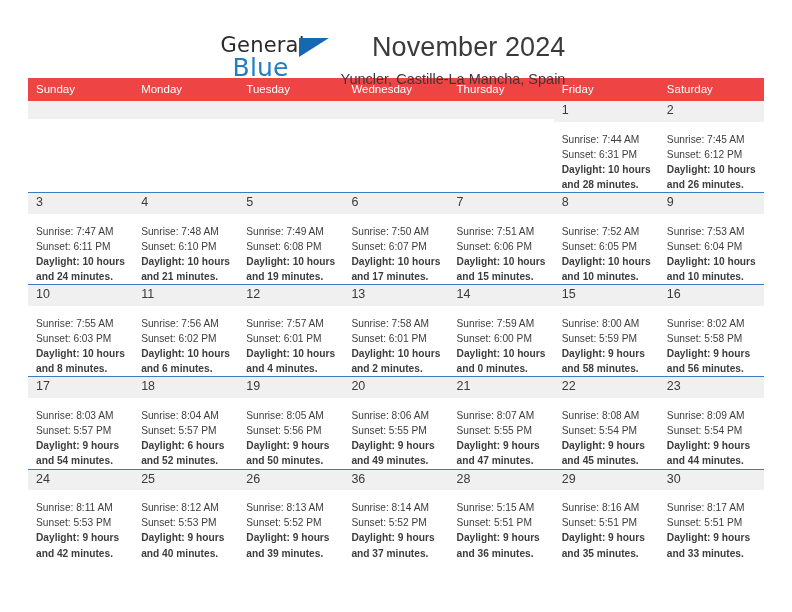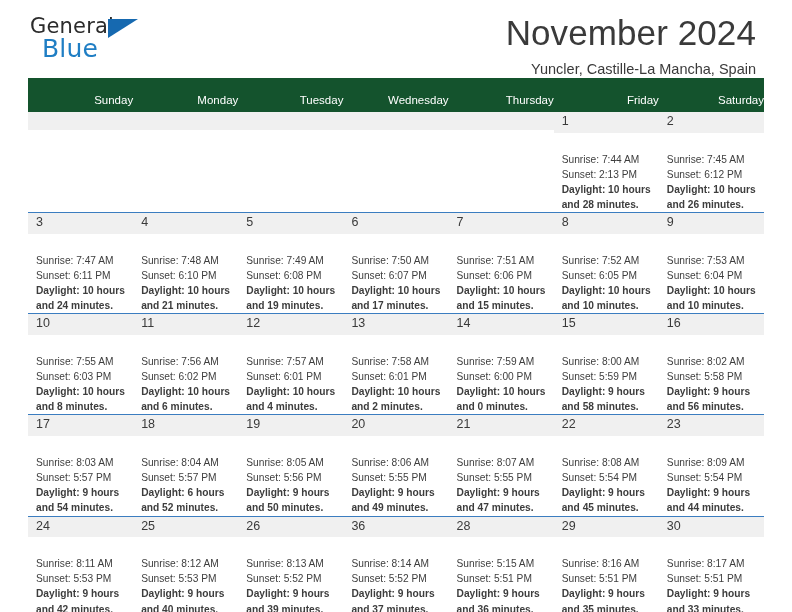--- a/index.html
+++ b/index.html
@@ -18,22 +18,22 @@
     position: relative;
     width: 792px;
     height: 612px;
     box-sizing: border-box;
   }
 
   
   .header {
     display: flex;
     align-items: flex-start;
-    justify-content: space-between;
-    padding: 14px 36px 0 30px;
+    justify-content: center;
+    padding: 33px 36px 0 30px;
     height: 72px;
     box-sizing: border-box;
   }
   .logo {
     position: relative;
     width: 120px;
     height: 48px;
     line-height: 1;
     user-select: none;
   }
@@ -62,21 +62,21 @@
     width: 0;
     height: 0;
     border-left: 30px solid #1669b0;
     border-bottom: 19px solid transparent;
   }
   .titles {
     text-align: right;
     padding-top: 0;
   }
   .cal-title {
-    font-size: 35px;
+    font-size: 27px;
     color: #3a3a3a;
     font-weight: normal;
     margin: 0;
     line-height: 1.1;
     letter-spacing: 0.1px;
   }
   .cal-subtitle {
     font-size: 14.5px;
     color: #3a3a3a;
     margin: 9px 0 12px 0;
@@ -84,26 +84,26 @@
   }
 
   
   .calendar {
     margin: 6px 28px 0 28px;
     width: 736px;
     border-collapse: collapse;
     table-layout: fixed;
   }
   .calendar th {
-    background: #14532d;
+    background: #ef4444;
     color: #ffffff;
     font-size: 11.5px;
     font-weight: normal;
-    text-align: right;
-    padding: 16px 0 6px 8px;
+    text-align: left;
+    padding: 5px 0 6px 8px;
     height: 20px;
     box-sizing: border-box;
     border: none;
   }
   .calendar td {
     vertical-align: top;
     padding: 0;
     height: 89px;
     border-top: 1.4px solid #3b7dc0;
     background: #ffffff;
@@ -117,21 +117,21 @@
     color: #3a3a3a;
     padding: 3px 0 4px 8px;
     line-height: 1.1;
     min-height: 18px;
     box-sizing: border-box;
   }
   .daynum.empty {
     color: transparent;
   }
   .details {
-    padding: 19px 6px 0 8px;
+    padding: 10px 6px 0 8px;
     font-size: 10.2px;
     line-height: 1.48;
     color: #3d3d3d;
   }
   .details div {
     white-space: nowrap;
   }
   .details .daylight {
     white-space: normal;
     font-weight: bold;
@@ -180,21 +180,21 @@
           <td>
             <div class="daynum empty"></div>
           </td>
           <td>
             <div class="daynum empty"></div>
           </td>
           <td>
             <div class="daynum">1</div>
             <div class="details">
               <div>Sunrise: 7:44 AM</div>
-              <div>Sunset: 2:13 PM</div>
+              <div>Sunset: 6:31 PM</div>
               <div class="daylight">Daylight: 10 hours and 28 minutes.</div>
             </div>
           </td>
           <td>
             <div class="daynum">2</div>
             <div class="details">
               <div>Sunrise: 7:45 AM</div>
               <div>Sunset: 6:12 PM</div>
               <div class="daylight">Daylight: 10 hours and 26 minutes.</div>
             </div>

